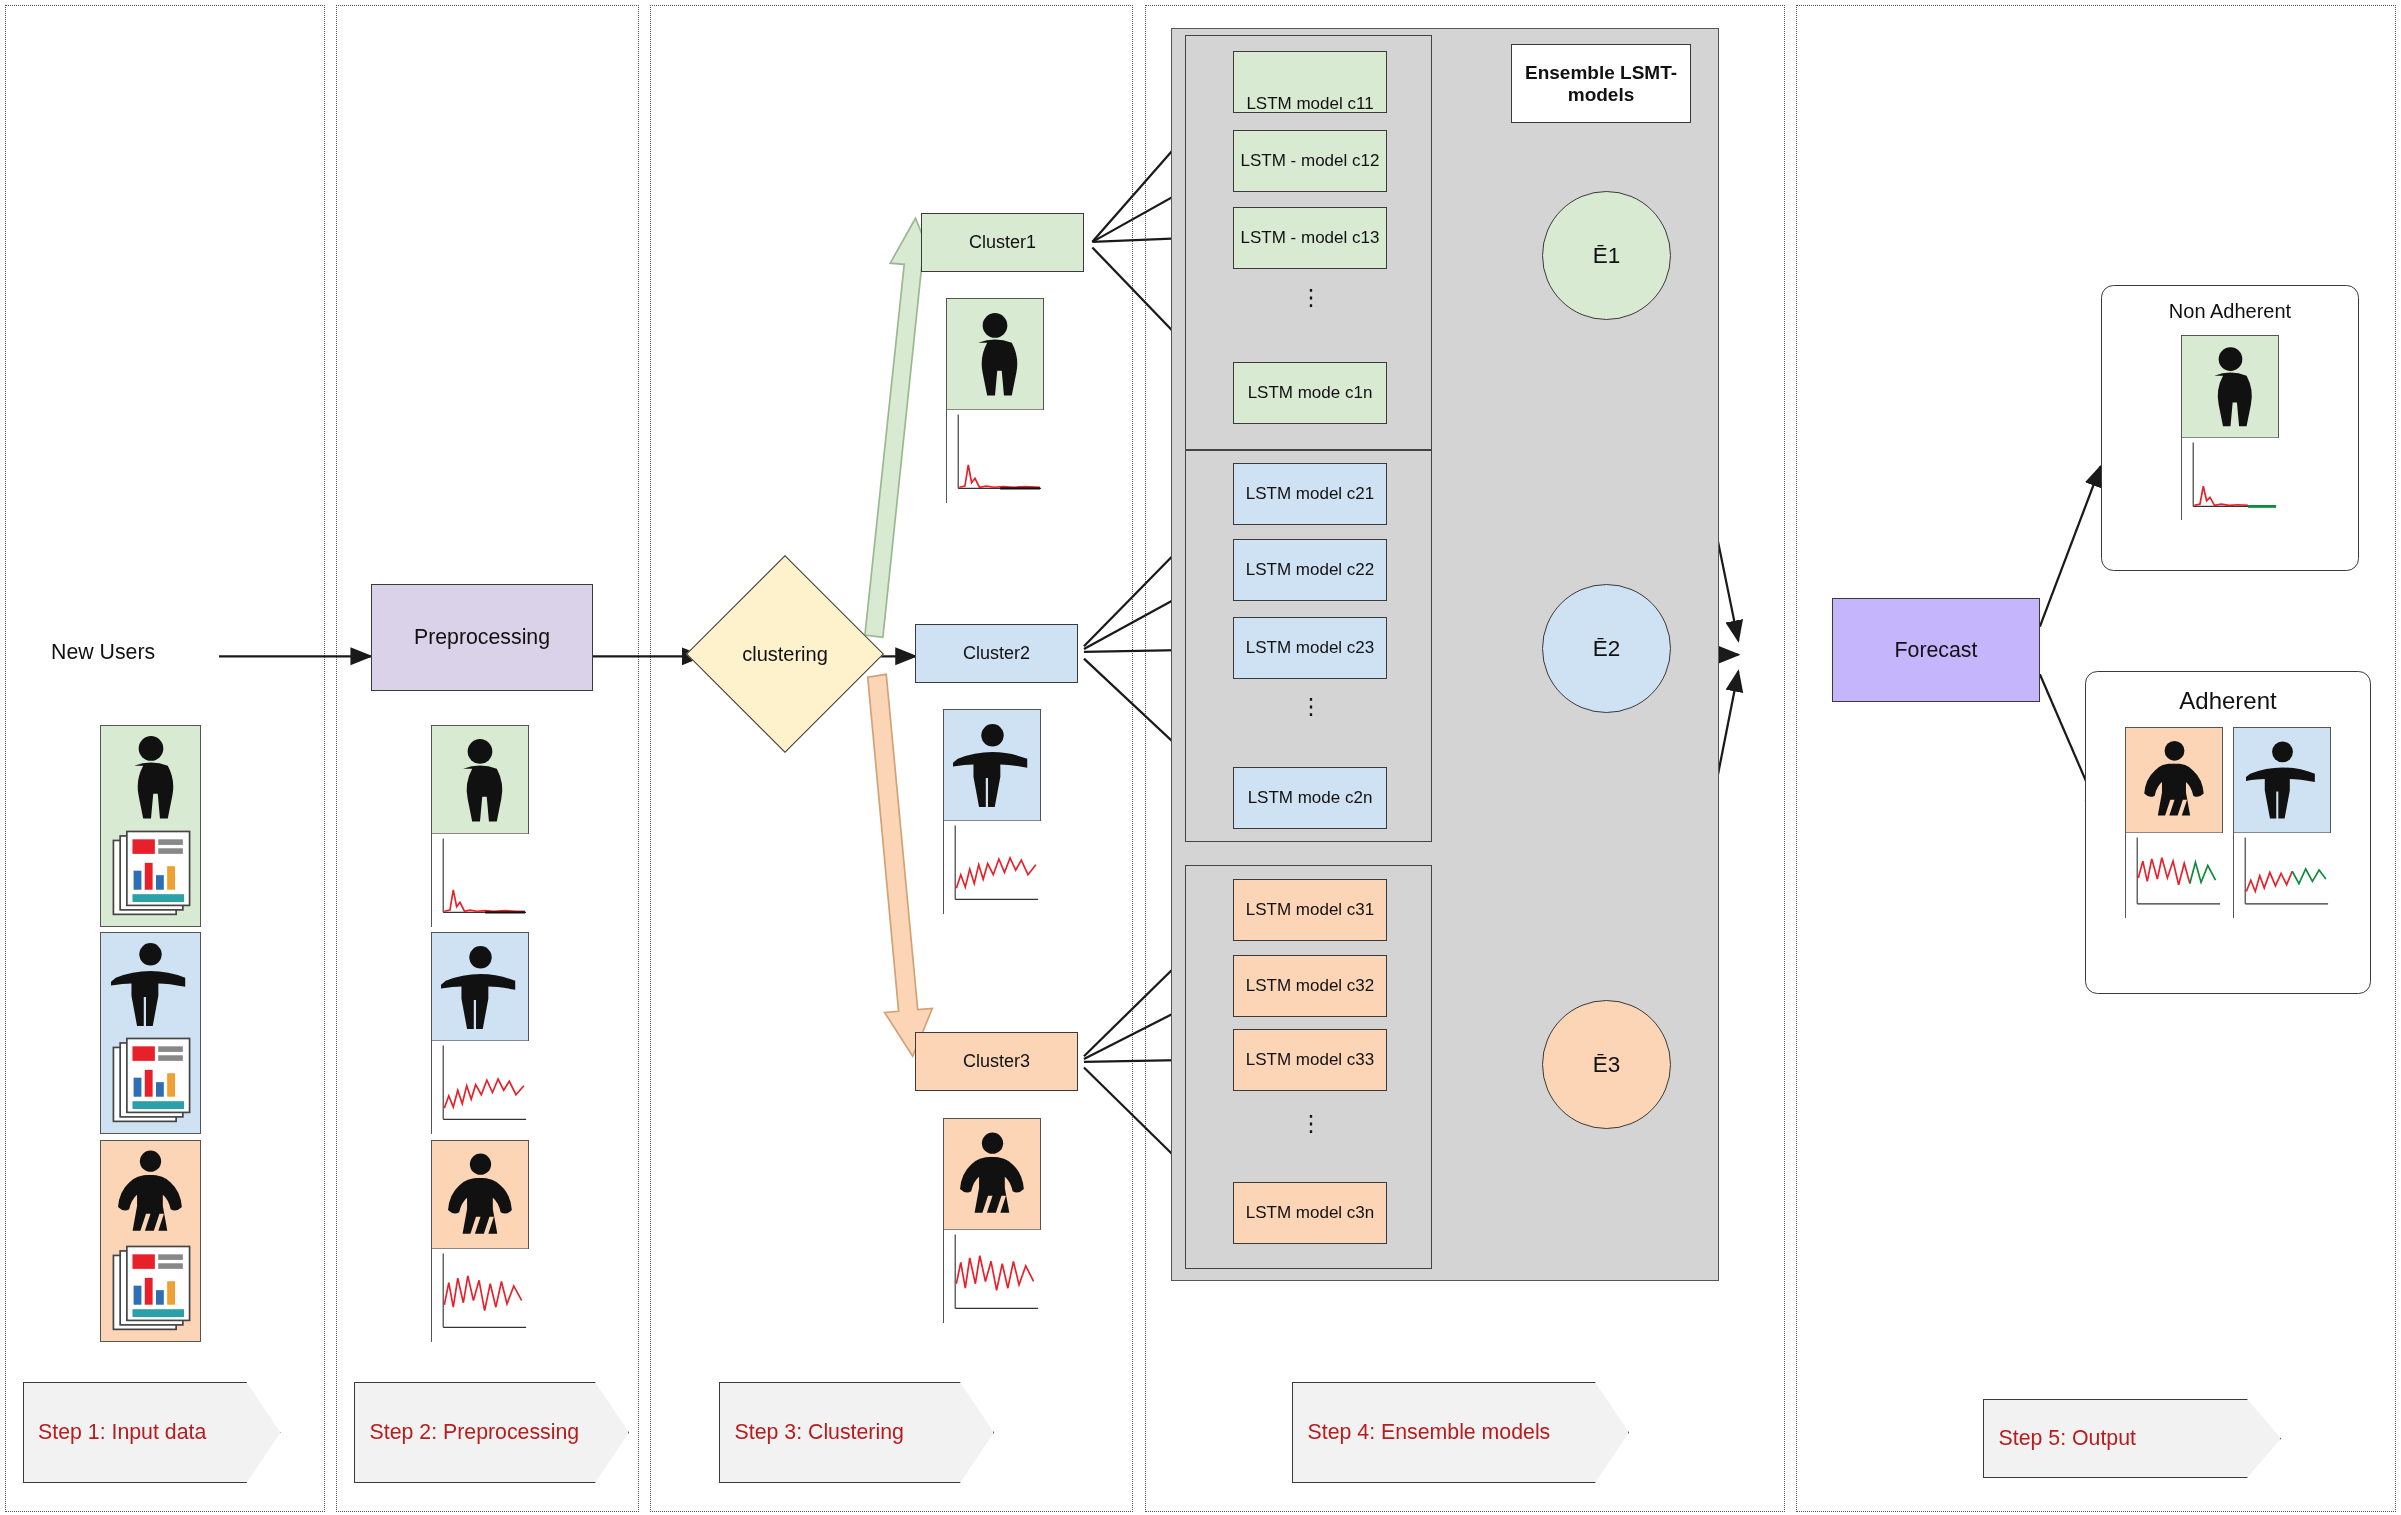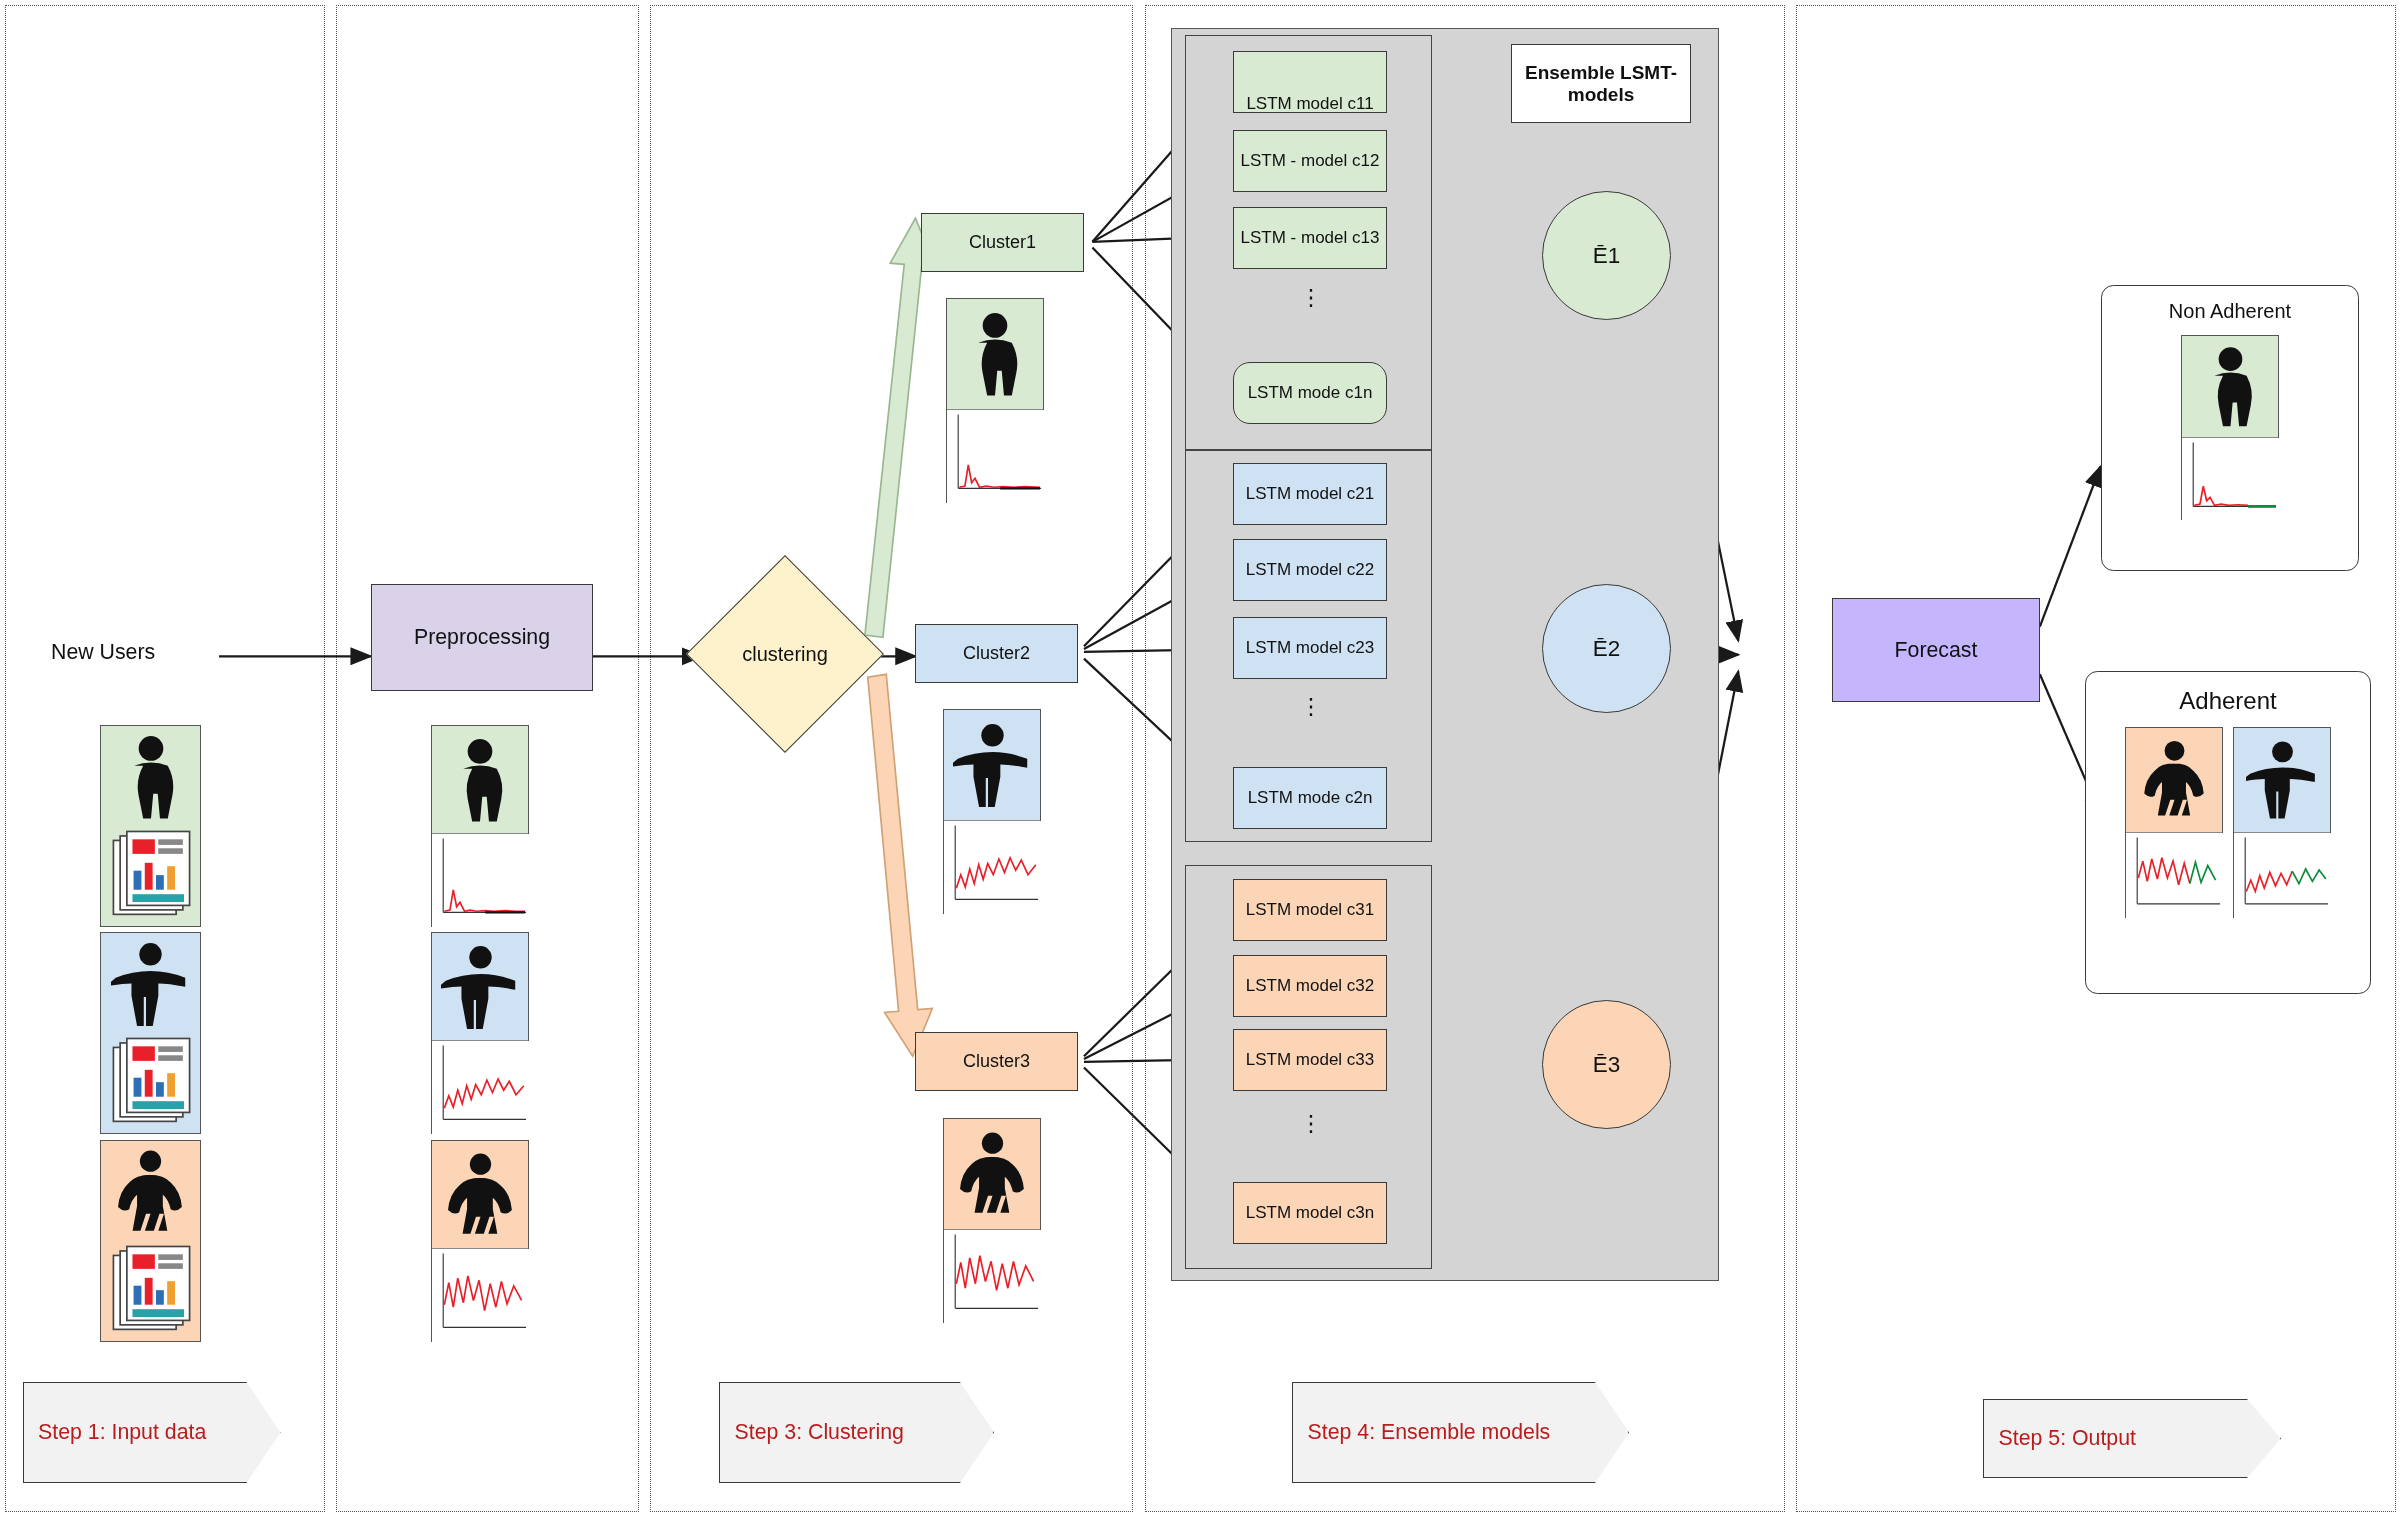--- a/index.html
+++ b/index.html
@@ -323,21 +323,21 @@
   <div class="box c-green lstm" style="left:1233px;top:51px;width:154px;height:62px;">
     <span class="txt" style="padding:0 5.6px;margin-top:44px;">LSTM model c11</span>
   </div>
   <div class="box c-green lstm" style="left:1233px;top:130px;width:154px;height:62px;">
     <span class="txt" style="padding:0 5.6px;">LSTM - model c12</span>
   </div>
   <div class="box c-green lstm" style="left:1233px;top:207px;width:154px;height:62px;">
     <span class="txt" style="padding:0 5.6px;">LSTM - model c13</span>
   </div>
   <div class="dots" style="left:1292px;top:292px;width:39px;">⋮</div>
-  <div class="box c-green lstm" style="left:1233px;top:362px;width:154px;height:62px;border-radius:17px;">
+  <div class="box c-green lstm" style="left:1233px;top:362px;width:154px;height:62px;">
     <span class="txt" style="padding:0 5.6px;">LSTM mode c1n</span>
   </div>
   <div class="circle c-green" style="left:1542px;top:191px;width:129px;height:129px;">
     <span>Ē1</span>
   </div>
 
   <div class="box" style="left:1185px;top:449px;width:247px;height:393px;background:transparent;border:1.1px solid #444;"></div>
   <div class="box c-blue lstm" style="left:1233px;top:463px;width:154px;height:62px;">
     <span class="txt" style="padding:0 5.6px;">LSTM model c21</span>
   </div>
@@ -434,20 +434,23 @@
             <polyline points="104,68 116,90 128,64 140,86 152,66 164,82" fill="none" stroke="#0b8c3a" stroke-width="3"></polyline>
           </svg>
         </div>
       </div>
     </div>
   </div>
 
   <div class="step" style="left:22.5px;top:1382px;width:258px;height:101px;">
     <span class="txt">Step 1: Input data</span>
   </div>
+  <div class="step" style="left:354px;top:1382px;width:275px;height:101px;">
+    <span class="txt">Step 2: Preprocessing</span>
+  </div>
   <div class="step" style="left:719px;top:1382px;width:275px;height:101px;">
     <span class="txt">Step 3: Clustering</span>
   </div>
   <div class="step" style="left:1292px;top:1382px;width:337px;height:101px;">
     <span class="txt">Step 4: Ensemble models</span>
   </div>
   <div class="step" style="left:1983px;top:1399px;width:298px;height:79px;">
     <span class="txt">Step 5: Output</span>
   </div>
 

